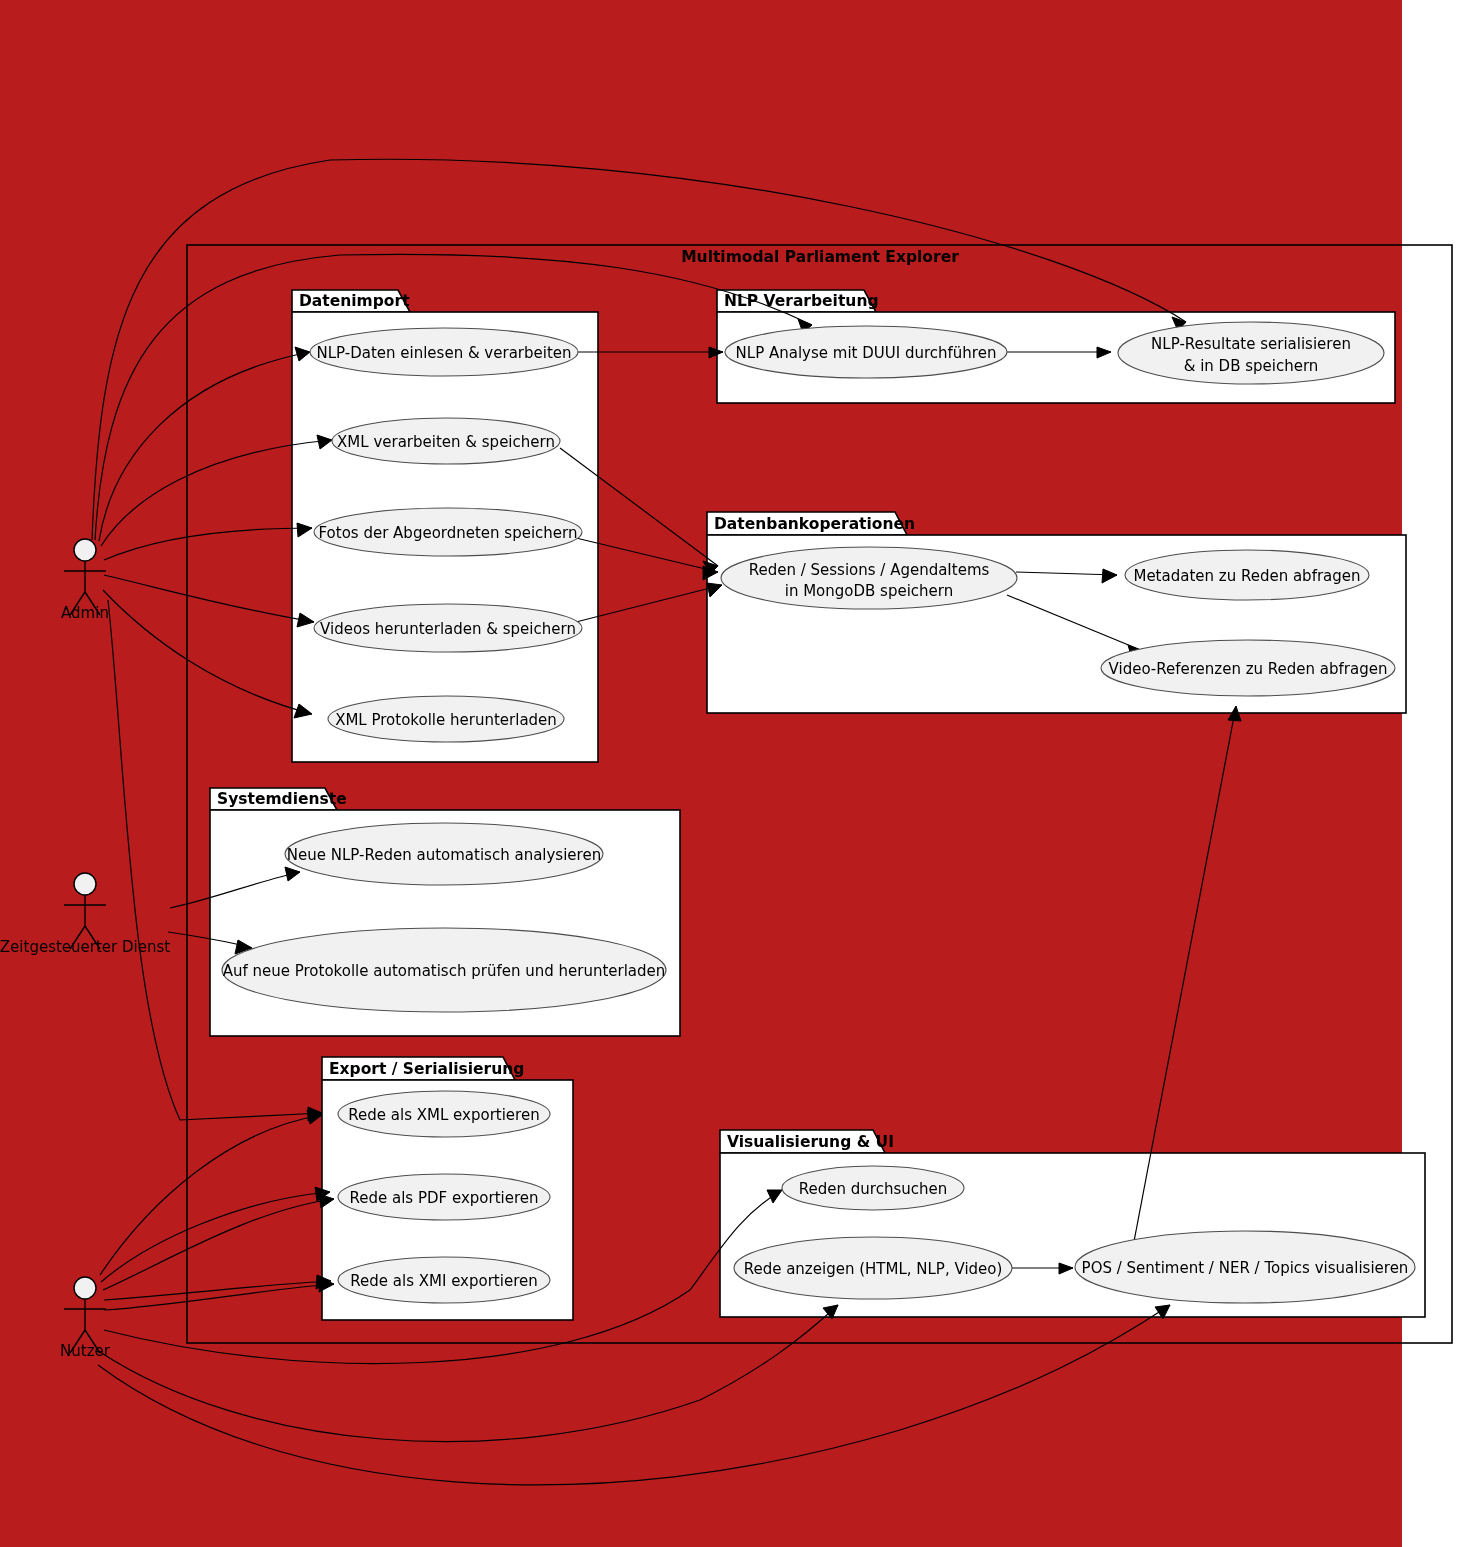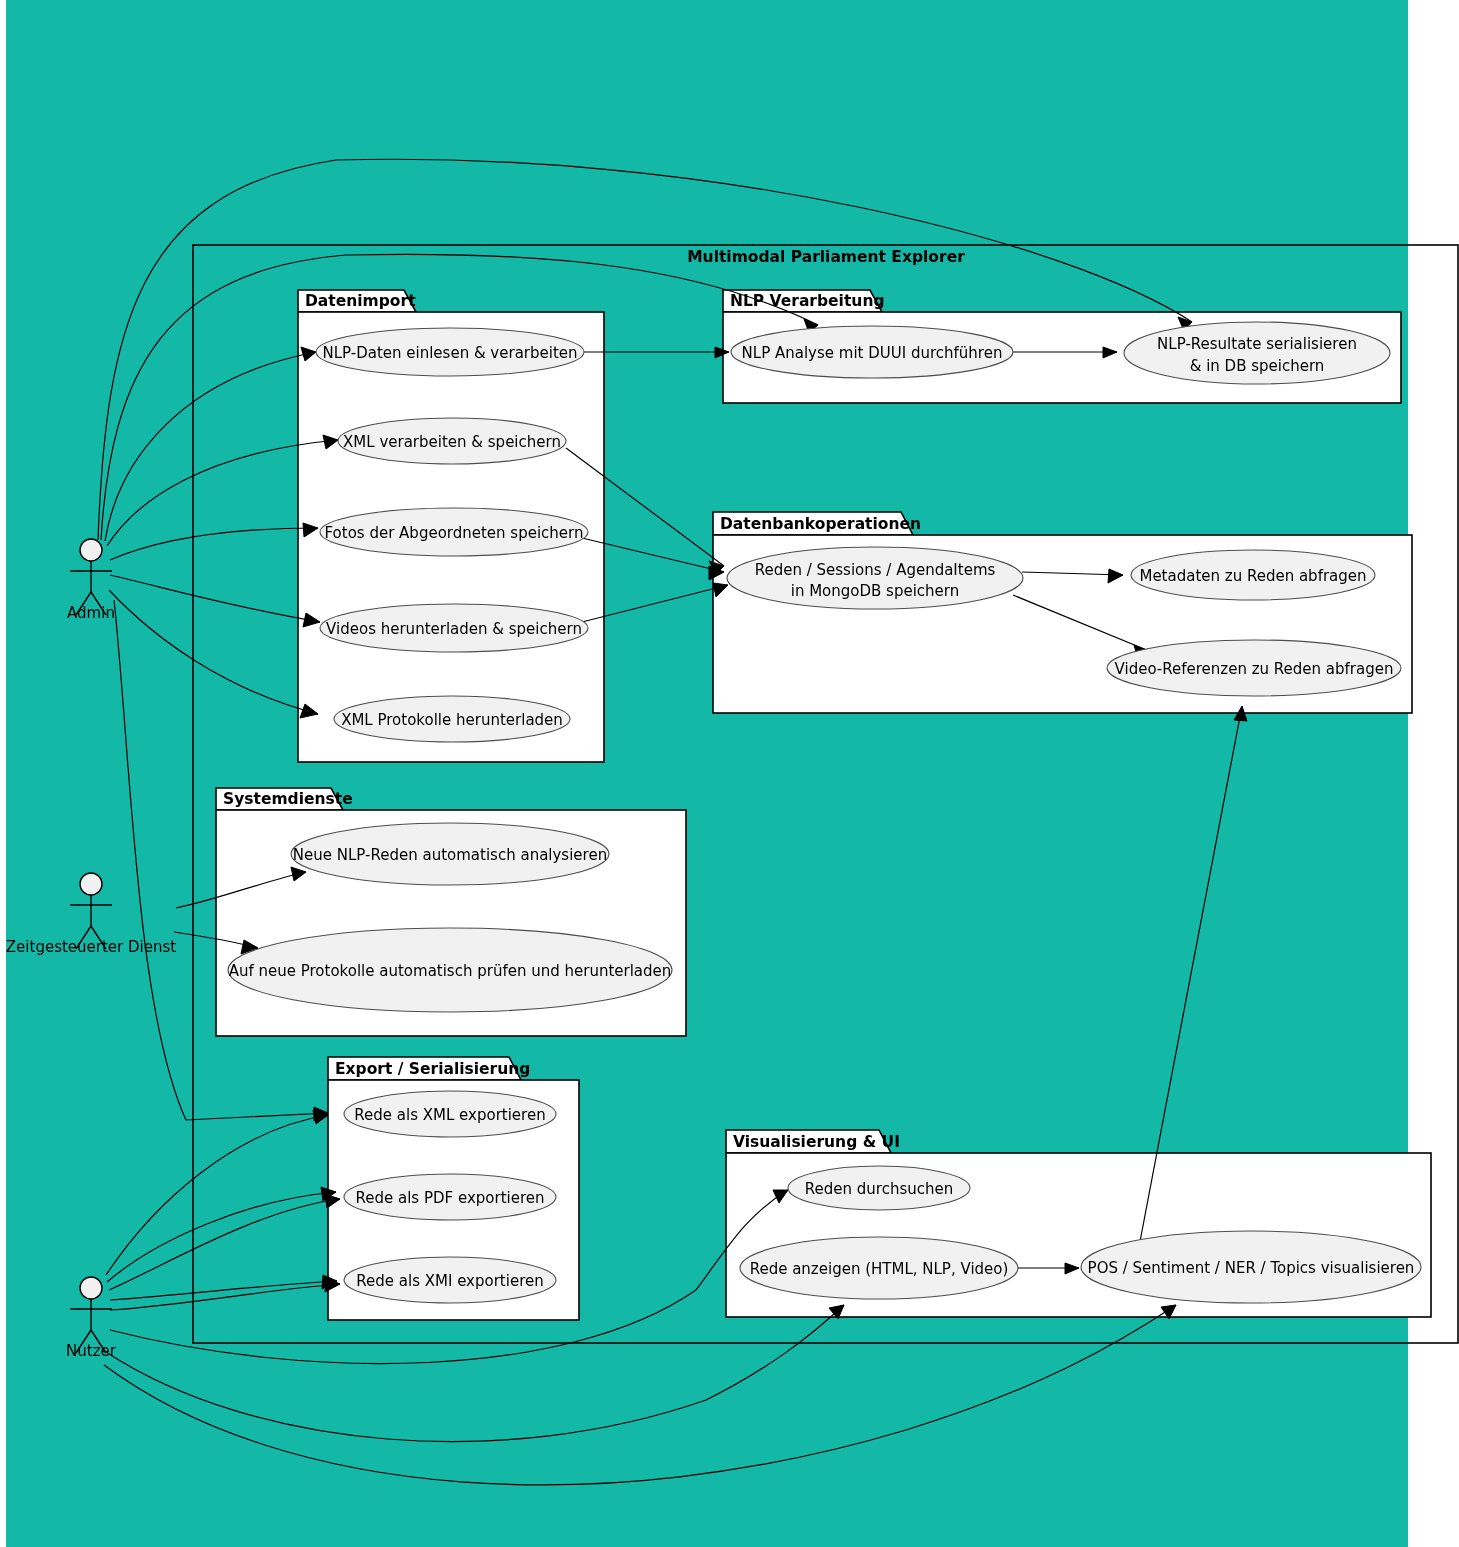--- a/index.html
+++ b/index.html
@@ -1,17 +1,17 @@
 <!DOCTYPE html>
 <html><head>
 <meta charset="utf-8">
 <style>
   html,body{margin:0;padding:0;background:#ffffff;}
   body{font-family:"DejaVu Sans","Liberation Sans",sans-serif;}
-  #canvas{position:relative;width:1402px;height:1547px;background:#14b8a6;margin-left:6px;}
+  #canvas{position:relative;width:1402px;height:1547px;background:#b91c1c;}
   svg{display:block;}
   .pkg-rect{fill:#ffffff;stroke:#000000;stroke-width:1.6;}
   .pkg-tab{fill:#ffffff;stroke:#000000;stroke-width:1.6;}
   .frame-rect{fill:none;stroke:#000000;stroke-width:1.6;}
   .uc-ellipse{fill:#F1F1F1;stroke:#4d4d4d;stroke-width:1.1;}
   .uc-label{font-family:"DejaVu Sans","Liberation Sans",sans-serif;font-size:15px;fill:#000000;text-anchor:middle;dominant-baseline:middle;}
   .pkg-label{font-family:"DejaVu Sans","Liberation Sans",sans-serif;font-size:15.5px;font-weight:bold;fill:#000000;}
   .frame-title{font-family:"DejaVu Sans","Liberation Sans",sans-serif;font-size:15.5px;font-weight:bold;fill:#000000;text-anchor:middle;}
   .actor-label{font-family:"DejaVu Sans","Liberation Sans",sans-serif;font-size:15px;fill:#000000;text-anchor:middle;}
   .actor-shape{fill:#F1F1F1;stroke:#000000;stroke-width:1.4;}

